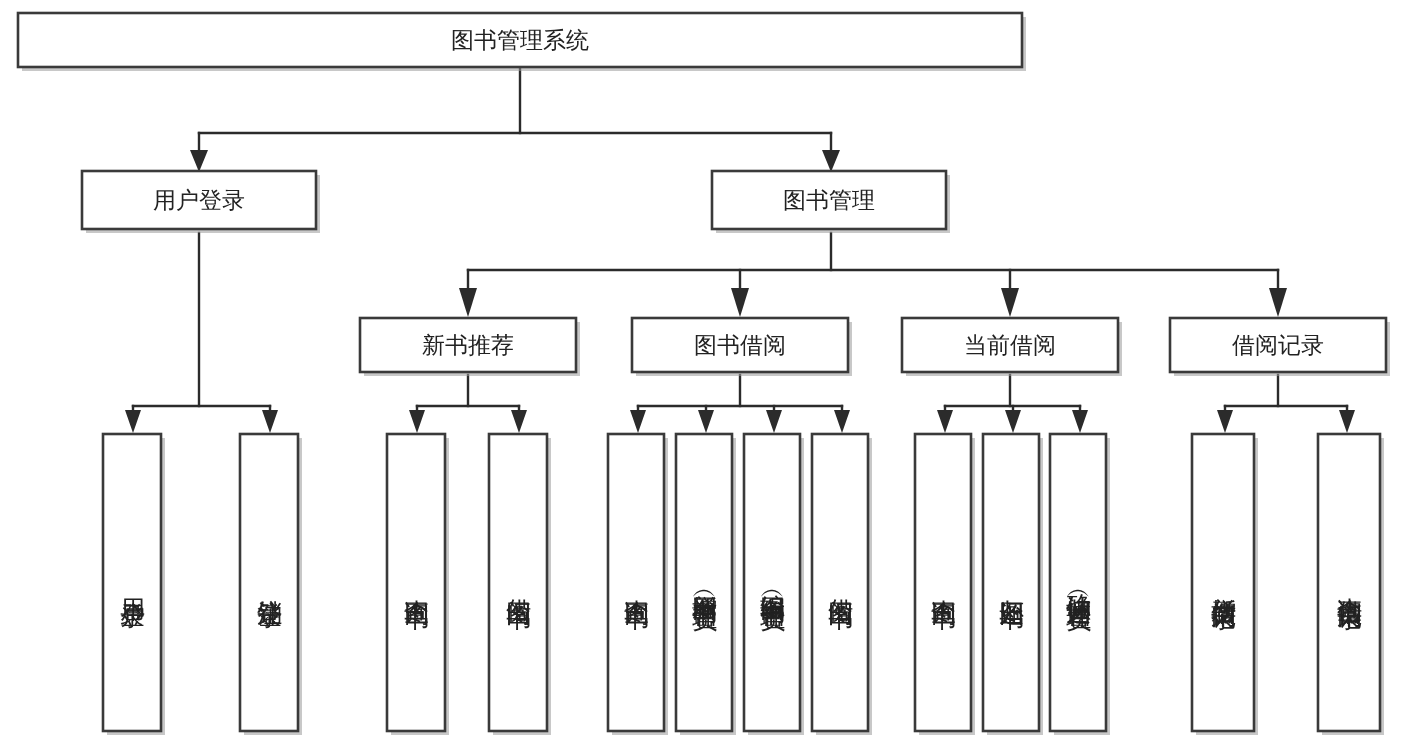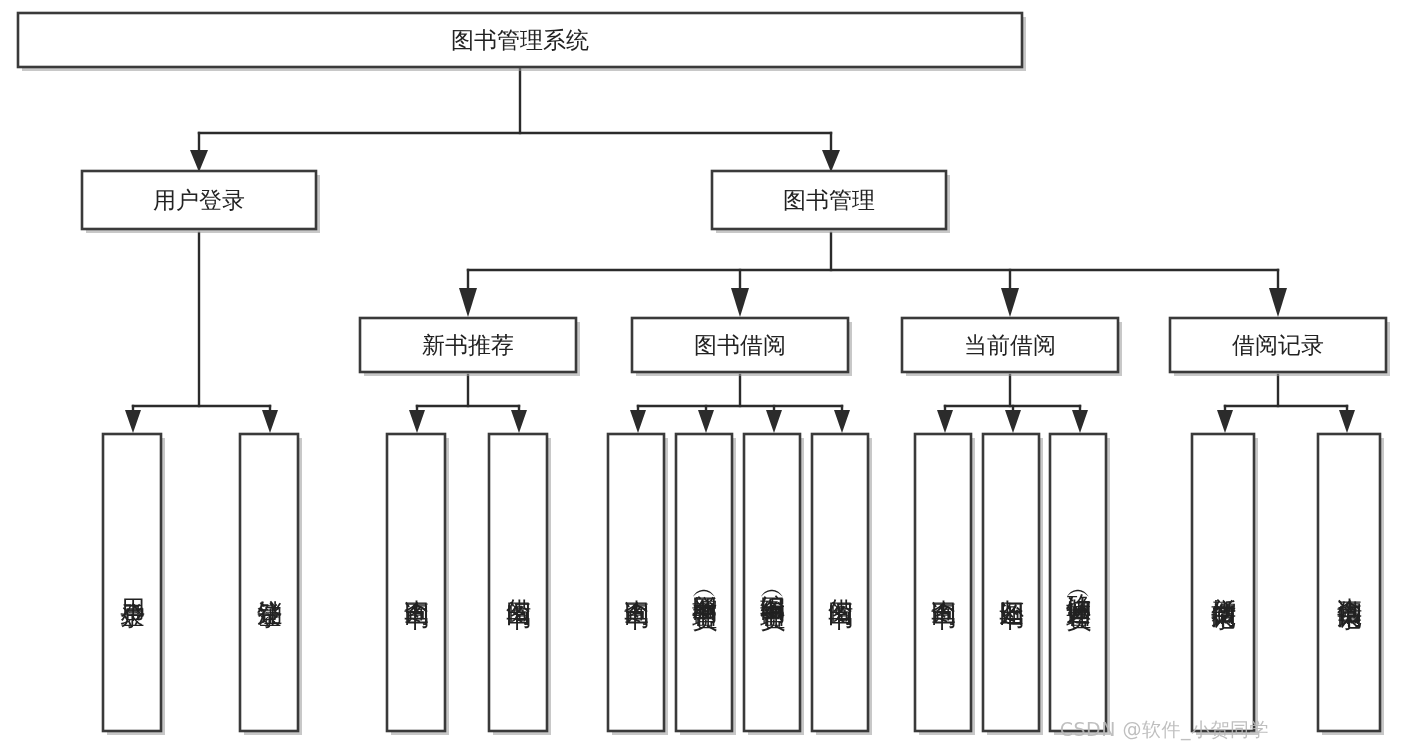--- a/index.html
+++ b/index.html
@@ -266,14 +266,13 @@
   <div class="leaf-label" style="left: 744px; top: 434px; width: 56px; height: 297px; display: flex; align-items: center; justify-content: center; box-sizing: border-box; padding: 6px 0px;">编辑图书（管理员）</div>
   <div class="leaf-label" style="left: 812px; top: 434px; width: 56px; height: 297px; display: flex; align-items: center; justify-content: center; box-sizing: border-box; padding: 6px 0px;">借阅图书</div>
 
   <div class="leaf-label" style="left: 915px; top: 434px; width: 56px; height: 297px; display: flex; align-items: center; justify-content: center; box-sizing: border-box; padding: 6px 0px;">查询图书</div>
   <div class="leaf-label" style="left: 983px; top: 434px; width: 56px; height: 297px; display: flex; align-items: center; justify-content: center; box-sizing: border-box; padding: 6px 0px;">归还图书</div>
   <div class="leaf-label" style="left: 1050px; top: 434px; width: 56px; height: 297px; display: flex; align-items: center; justify-content: center; box-sizing: border-box; padding: 6px 0px;">确认归还（管理员）</div>
 
   <div class="leaf-label" style="left: 1192px; top: 434px; width: 62px; height: 297px; display: flex; align-items: center; justify-content: center; box-sizing: border-box; padding: 6px 0px;">新增借阅记录</div>
   <div class="leaf-label" style="left: 1318px; top: 434px; width: 62px; height: 297px; display: flex; align-items: center; justify-content: center; box-sizing: border-box; padding: 6px 0px;">查询借阅记录</div>
 
-  <div class="watermark">CSDN @软件_小贺同学</div>
 </div>
 
 </body></html>

